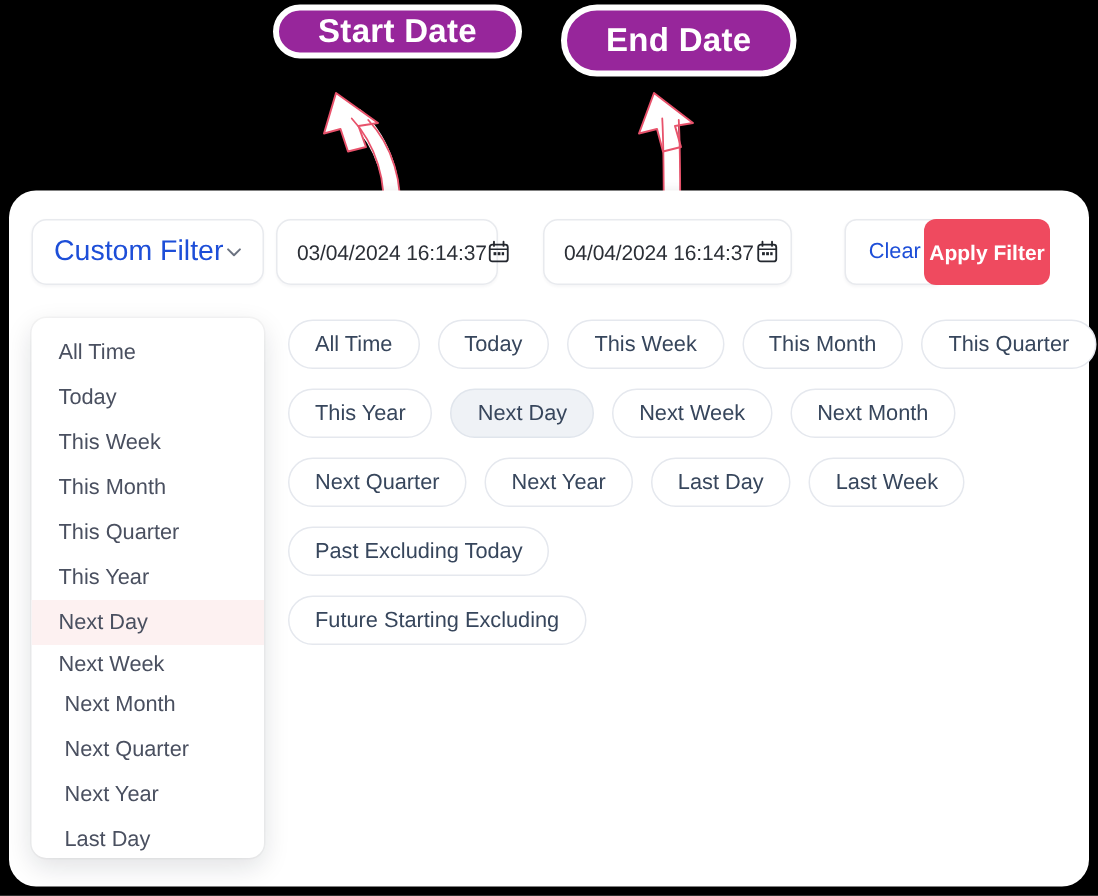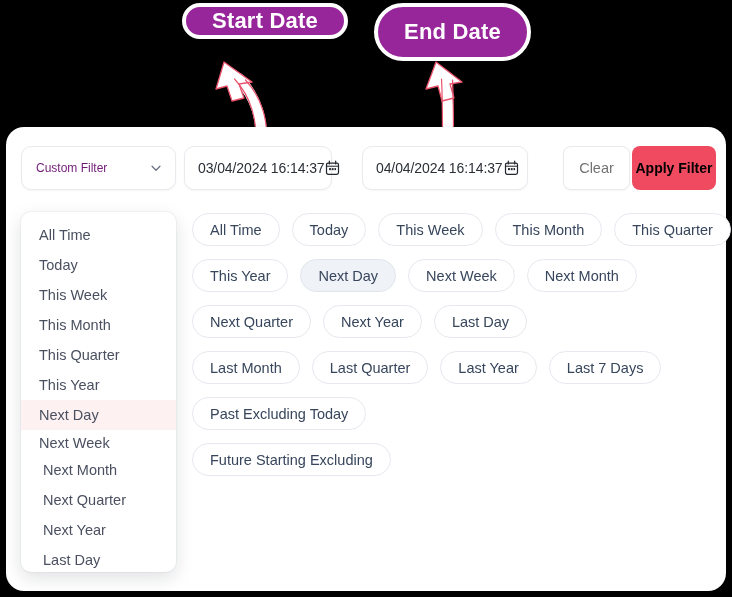--- a/index.html
+++ b/index.html
@@ -26,21 +26,21 @@
     background: #97269b;
     border: 4px solid #ffffff;
     border-radius: 999px;
     color: #ffffff;
     font-size: 22px;
     font-weight: 700;
     letter-spacing: 0.2px;
     white-space: nowrap;
   }
   #badge-start { left: 182px; top: 3px; width: 166px; height: 36px; }
-  #badge-end   { left: 374px; top: 3px; width: 157px; height: 58px; }
+  #badge-end   { left: 374px; top: 3px; width: 157px; height: 48px; }
 
   
   .arrow {
     position: absolute;
     pointer-events: none;
   }
   #arrow-start { left: 208px; top: 56px; width: 80px; height: 90px; }
   #arrow-end   { left: 412px; top: 56px; width: 80px; height: 90px; }
 
   
@@ -73,22 +73,22 @@
     height: 44px;
     box-shadow: 0 1px 2px rgba(16,24,40,0.04);
   }
   #custom-filter-select {
     left: 15px; top: 19px; width: 155px;
     padding: 0 12px 0 14px;
     justify-content: space-between;
     cursor: pointer;
   }
   #custom-filter-select .sel-text {
-    font-size: 12px;
-    color: #701a75;
+    font-size: 19px;
+    color: #1d4ed8;
   }
   .chev {
     width: 14px; height: 14px;
     flex: none;
   }
   #start-date-field { left: 178px; top: 19px; width: 148px; padding: 0 8px 0 13px; }
   #end-date-field   { left: 356px; top: 19px; width: 166px; padding: 0 8px 0 13px; }
   .date-text {
     flex: 1;
     font-size: 14px;
@@ -99,34 +99,34 @@
   .cal-icon { width: 15px; height: 16px; flex: none; }
 
   #clear-button {
     position: absolute;
     left: 557px; top: 19px; width: 67px; height: 44px;
     display: flex; align-items: center; justify-content: center;
     background: #ffffff;
     border: 1px solid #e8eaee;
     border-radius: 8px;
     font-size: 14.5px;
-    color: #737373;
+    color: #1d4ed8;
     cursor: pointer;
     box-shadow: 0 1px 2px rgba(16,24,40,0.04);
   }
   #apply-filter-button {
     position: absolute;
-    left: 626px; top: 19px; width: 84px; height: 44px;
+    left: 610px; top: 19px; width: 84px; height: 44px;
     display: flex; align-items: center; justify-content: center;
     background: #ef4a5f;
     border: none;
     border-radius: 8px;
     font-size: 14px;
     font-weight: 700;
-    color: #000000;
+    color: #ffffff;
     cursor: pointer;
     white-space: nowrap;
   }
 
   
   .dropdown {
     position: absolute;
     left: 15px;
     top: 85px;
     width: 155px;
@@ -282,26 +282,21 @@
         <div class="chip-row">
           <div class="chip">This Year</div>
           <div class="chip selected">Next Day</div>
           <div class="chip">Next Week</div>
           <div class="chip">Next Month</div>
         </div>
         <div class="chip-row">
           <div class="chip">Next Quarter</div>
           <div class="chip">Next Year</div>
           <div class="chip">Last Day</div>
-        </div>
-        <div class="chip-row">
-          <div class="chip">Last Month</div>
-          <div class="chip">Last Quarter</div>
-          <div class="chip">Last Year</div>
-          <div class="chip">Last 7 Days</div>
+          <div class="chip">Last Week</div>
         </div>
         <div class="chip-row">
           <div class="chip">Past Excluding Today</div>
         </div>
         <div class="chip-row">
           <div class="chip">Future Starting Excluding</div>
         </div>
       </div>
 
   </div>

